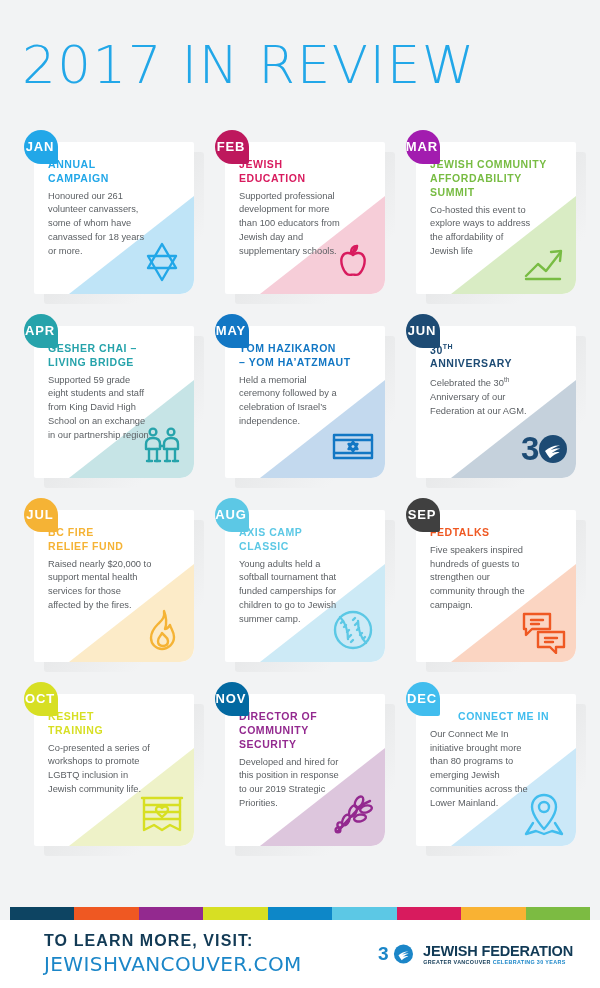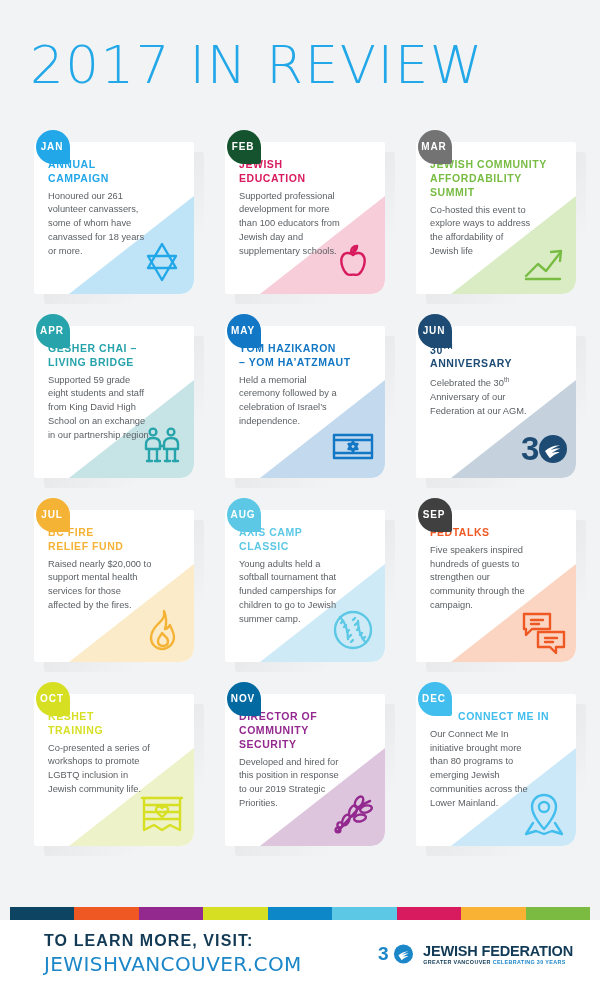--- a/index.html
+++ b/index.html
@@ -11,21 +11,21 @@
     font-family: "Liberation Sans", sans-serif;
     overflow: hidden;
     position: relative;
   }
 
   
   .header {
     height: 130px;
     display: flex;
     align-items: center;
-    padding-left: 30px;
+    padding-left: 22px;
   }
   .header-title {
     font-size: 52px;
     font-weight: 300;
     letter-spacing: 1.5px;
     color: #22a7e8;
     white-space: nowrap;
     font-family: "DejaVu Sans", sans-serif;
     transform: scaleX(1.02);
     transform-origin: left center;
@@ -103,31 +103,31 @@
     line-height: 1.48;
     color: #5b5f63;
     font-family: "Liberation Sans", sans-serif;
     max-width: 104px;
   }
   .card-text sup { font-size: 6.5px; vertical-align: super; }
 
   
   .badge {
     position: absolute;
-    left: 16px;
+    left: 4px;
     top: 0;
     width: 34px;
     height: 34px;
     border-radius: 50% 50% 2px 50%;
     z-index: 5;
     display: flex;
     align-items: center;
     justify-content: center;
     color: #ffffff;
-    font-size: 10px;
+    font-size: 13px;
     font-weight: bold;
     letter-spacing: 0.9px;
     font-family: "Liberation Sans", sans-serif;
   }
   .badge span { transform: translate(-1px, -1px); }
 
   
   .card-icon {
     position: absolute;
     right: 8px;
@@ -245,21 +245,21 @@
             <path stroke="#d81b5e" fill="none" stroke-width="2.4" stroke-linecap="round" stroke-linejoin="round" d="M24 17c-3-3-9-3-11 2-2 5 1 14 5 17 2 1.6 4 .6 6 .6s4 1 6-.6c4-3 7-12 5-17-2-5-8-5-11-2z"></path>
             <path stroke="#d81b5e" fill="none" stroke-width="2.4" stroke-linecap="round" stroke-linejoin="round" d="M24 17c0-4 1-7 4-9"></path>
             <path stroke="#d81b5e" fill="none" stroke-width="2.4" stroke-linecap="round" stroke-linejoin="round" d="M28 8c-4 0-6 3-6 6 4 .5 6-2 6-6z"></path>
           </svg>
         </div>
         <div class="card-body">
           <div class="card-title" style="color: rgb(216, 27, 94);">JEWISH<br>EDUCATION</div>
           <div class="card-text">Supported professional development for more than 100 educators from Jewish day and supplementary schools.</div>
         </div>
       </div>
-      <div class="badge" style="background: #14532d;">
+      <div class="badge" style="background: #be185d;">
         <span>FEB</span>
       </div>
     </div>
     <div class="card-wrap">
       <div class="card-shadow"></div>
       <div class="card">
         <div class="card-corner">
           <svg viewBox="0 0 125 98" preserveAspectRatio="none">
             <path d="M0 98 L125 0 L125 84 Q125 98 111 98 Z" fill="#d9ecc4"></path>
           </svg>
@@ -269,21 +269,21 @@
             <path stroke="#78bc43" fill="none" stroke-width="2.4" stroke-linecap="round" stroke-linejoin="round" d="M6 38 L18 26 L26 33 L40 15"></path>
             <path stroke="#78bc43" fill="none" stroke-width="2.4" stroke-linecap="round" stroke-linejoin="round" d="M31 14 L41 13 L40 23"></path>
             <path stroke="#78bc43" fill="none" stroke-width="2.4" stroke-linecap="round" stroke-linejoin="round" d="M6 41 L40 41"></path>
           </svg>
         </div>
         <div class="card-body">
           <div class="card-title" style="color: rgb(120, 188, 67);">JEWISH COMMUNITY<br>AFFORDABILITY<br>SUMMIT</div>
           <div class="card-text">Co-hosted this event to explore ways to address the affordability of Jewish life</div>
         </div>
       </div>
-      <div class="badge" style="background: #737373;">
+      <div class="badge" style="background: #a21caf;">
         <span>MAR</span>
       </div>
     </div>
     <div class="card-wrap">
       <div class="card-shadow"></div>
       <div class="card">
         <div class="card-corner">
           <svg viewBox="0 0 125 98" preserveAspectRatio="none">
             <path d="M0 98 L125 0 L125 84 Q125 98 111 98 Z" fill="#c6e4e6"></path>
           </svg>

